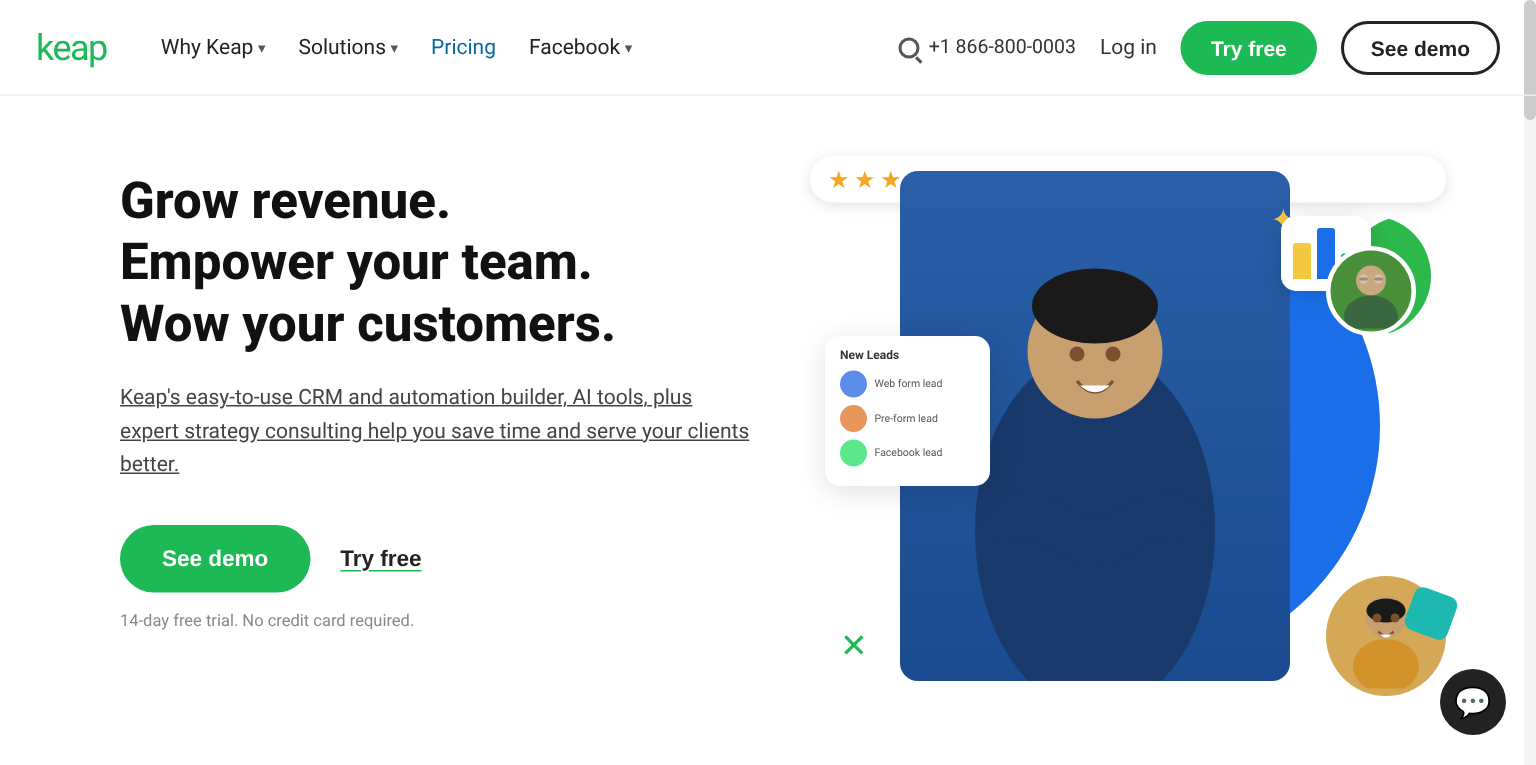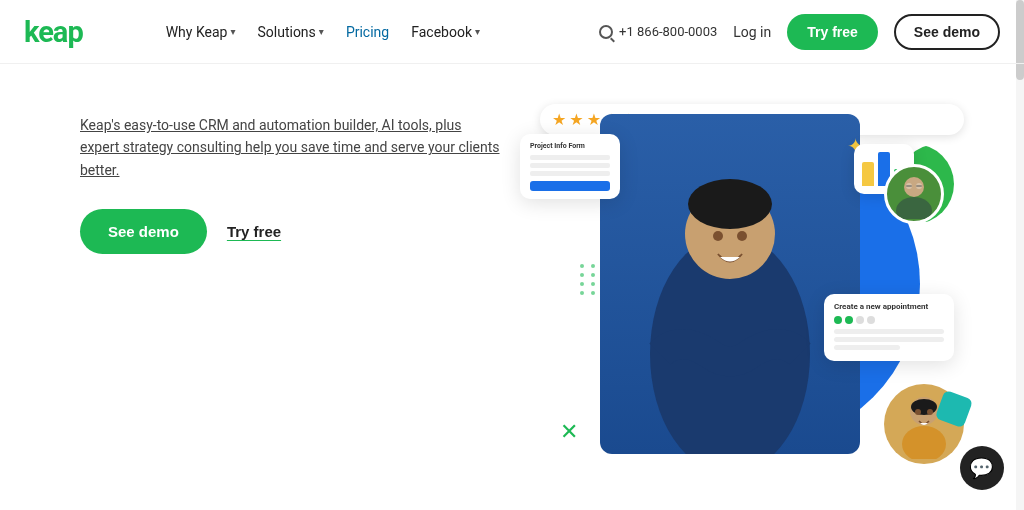--- a/index.html
+++ b/index.html
@@ -22,33 +22,32 @@
       border-bottom: 1px solid #f0f0f0;
       position: relative;
       z-index: 10;
     }
     .header-left {
       display: flex;
       align-items: center;
       gap: 28px;
     }
     .logo {
-      font-size: 29px;
-      font-weight: 700;
+      font-size: 24px;
+      font-weight: 400;
       color: #1db954;
       letter-spacing: -1px;
     }
     .logo span {
       color: #1db954;
     }
     .nav {
       display: flex;
       align-items: center;
       gap: 6px;
-      margin-left: 47px;
     }
     .nav-item {
       display: flex;
       align-items: center;
       gap: 3px;
       font-size: 14px;
       color: #222;
       cursor: pointer;
       padding: 6px 8px;
       border-radius: 4px;
@@ -521,25 +520,31 @@
     </div>
     <span class="login-link">Log in</span>
     <button class="btn-try-free">Try free</button>
     <button class="btn-see-demo-header">See demo</button>
   </div>
 </header>
 
 <main>
 
   <div class="hero-left">
+    <h1 class="hero-headline">
+      <span>Grow revenue.</span><br>
+      <span>Empower your team.</span><br>
+      <span>Wow your customers.</span>
+    </h1>
     <p class="hero-body2">Keap's easy-to-use CRM and automation builder, AI tools, plus expert strategy consulting help you save time and serve your clients better.</p>
     <div class="cta-buttons">
       <button class="btn-see-demo">See demo</button>
       <button class="btn-try-free-text">Try free</button>
     </div>
+    <p class="trial-text">14-day free trial. No credit card required.</p>
 
   </div>
 
   <div class="hero-right">
 
     <div class="blue-circle"></div>
 
     <div class="green-semicircle"></div>
 
     <div class="deco-star">✦</div>
@@ -554,27 +559,20 @@
       <svg width="50" height="50" viewBox="0 0 50 50">
         <circle cx="25" cy="18" r="10" fill="#c8a882"></circle>
         <ellipse cx="25" cy="42" rx="18" ry="14" fill="#3a6640"></ellipse>
         <circle cx="20" cy="17" r="3" fill="#fff" opacity="0.3"></circle>
         <circle cx="30" cy="17" r="3" fill="#fff" opacity="0.3"></circle>
         <rect x="17" y="16" width="6" height="2" rx="1" fill="#555" opacity="0.5"></rect>
         <rect x="27" y="16" width="6" height="2" rx="1" fill="#555" opacity="0.5"></rect>
       </svg>
     </div>
 
-    <div class="card card-form">
-      <div class="form-title">Project Info Form</div>
-      <div class="form-field"></div>
-      <div class="form-field"></div>
-      <div class="form-field"></div>
-      <div class="form-btn"></div>
-    </div>
 
     <div class="dots-pattern">
       <div class="dot-small"></div>
         <div class="dot-small"></div>
         <div class="dot-small"></div>
         <div class="dot-small"></div>
         <div class="dot-small"></div>
       <div class="dot-small"></div>
         <div class="dot-small"></div>
         <div class="dot-small"></div>
@@ -605,33 +603,36 @@
 
         <circle cx="88" cy="82" r="5" fill="#7a5030"></circle>
         <circle cx="112" cy="82" r="5" fill="#7a5030"></circle>
 
         <path d="M88,100 Q100,115 112,100" stroke="#7a5030" stroke-width="2" fill="none"></path>
 
         <path d="M90,103 Q100,112 110,103" fill="#fff"></path>
       </svg>
     </div>
 
-
-    <div class="card card-appointment">
-      <div class="card-appointment-title">Create a new appointment</div>
-      <div class="appt-dots">
-        <div class="appt-dot active"></div>
-        <div class="appt-dot active"></div>
-        <div class="appt-dot"></div>
-        <div class="appt-dot"></div>
+    <div class="card card-leads">
+      <div class="card-leads-title">New Leads</div>
+      <div class="lead-item">
+        <div class="lead-avatar blue"></div>
+        <span class="lead-text">Web form lead</span>
       </div>
-      <div class="appt-line"></div>
-      <div class="appt-line"></div>
-      <div class="appt-line" style="width:60%"></div>
-    </div>
+      <div class="lead-item">
+        <div class="lead-avatar orange"></div>
+        <span class="lead-text">Pre-form lead</span>
+      </div>
+      <div class="lead-item">
+        <div class="lead-avatar green"></div>
+        <span class="lead-text">Facebook lead</span>
+      </div>
+    </div>
+
 
     <div class="card-stars">
       <span class="star-icon">★</span>
       <span class="star-icon">★</span>
       <span class="star-icon">★</span>
       <span class="star-icon">★</span>
       <span class="star-icon">★</span>
     </div>
 
     <div class="deco-cross">✕</div>

